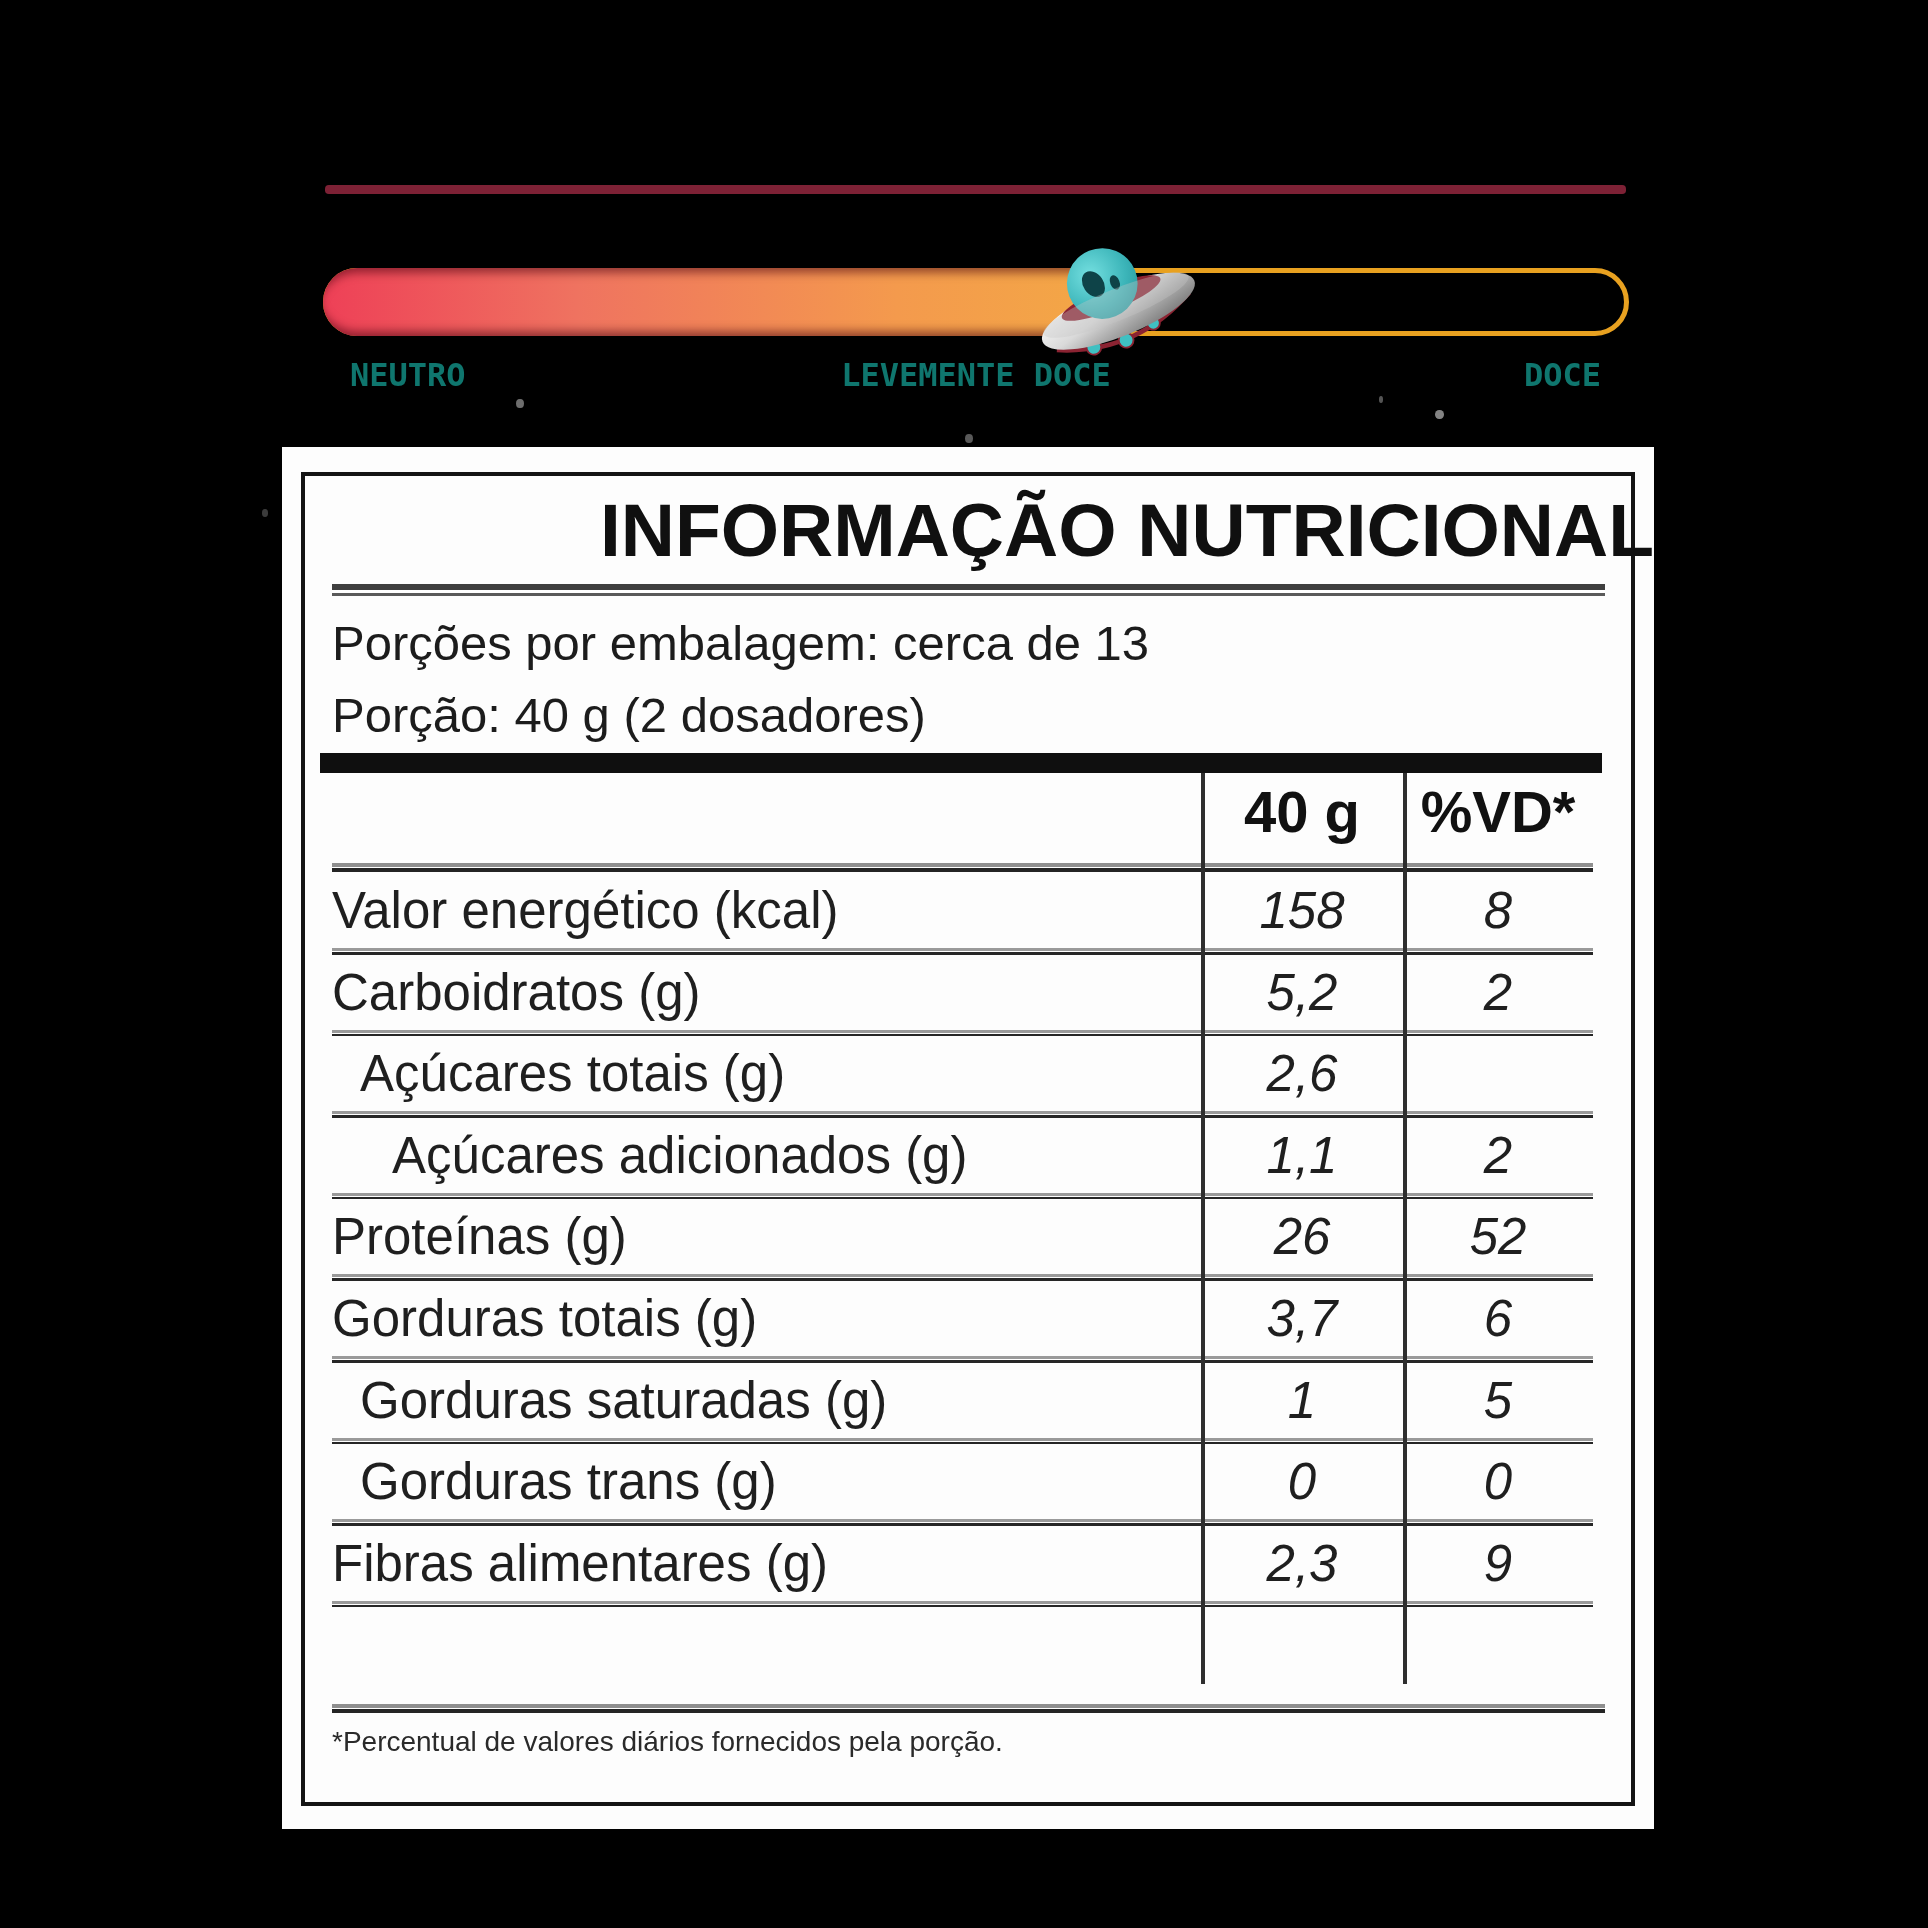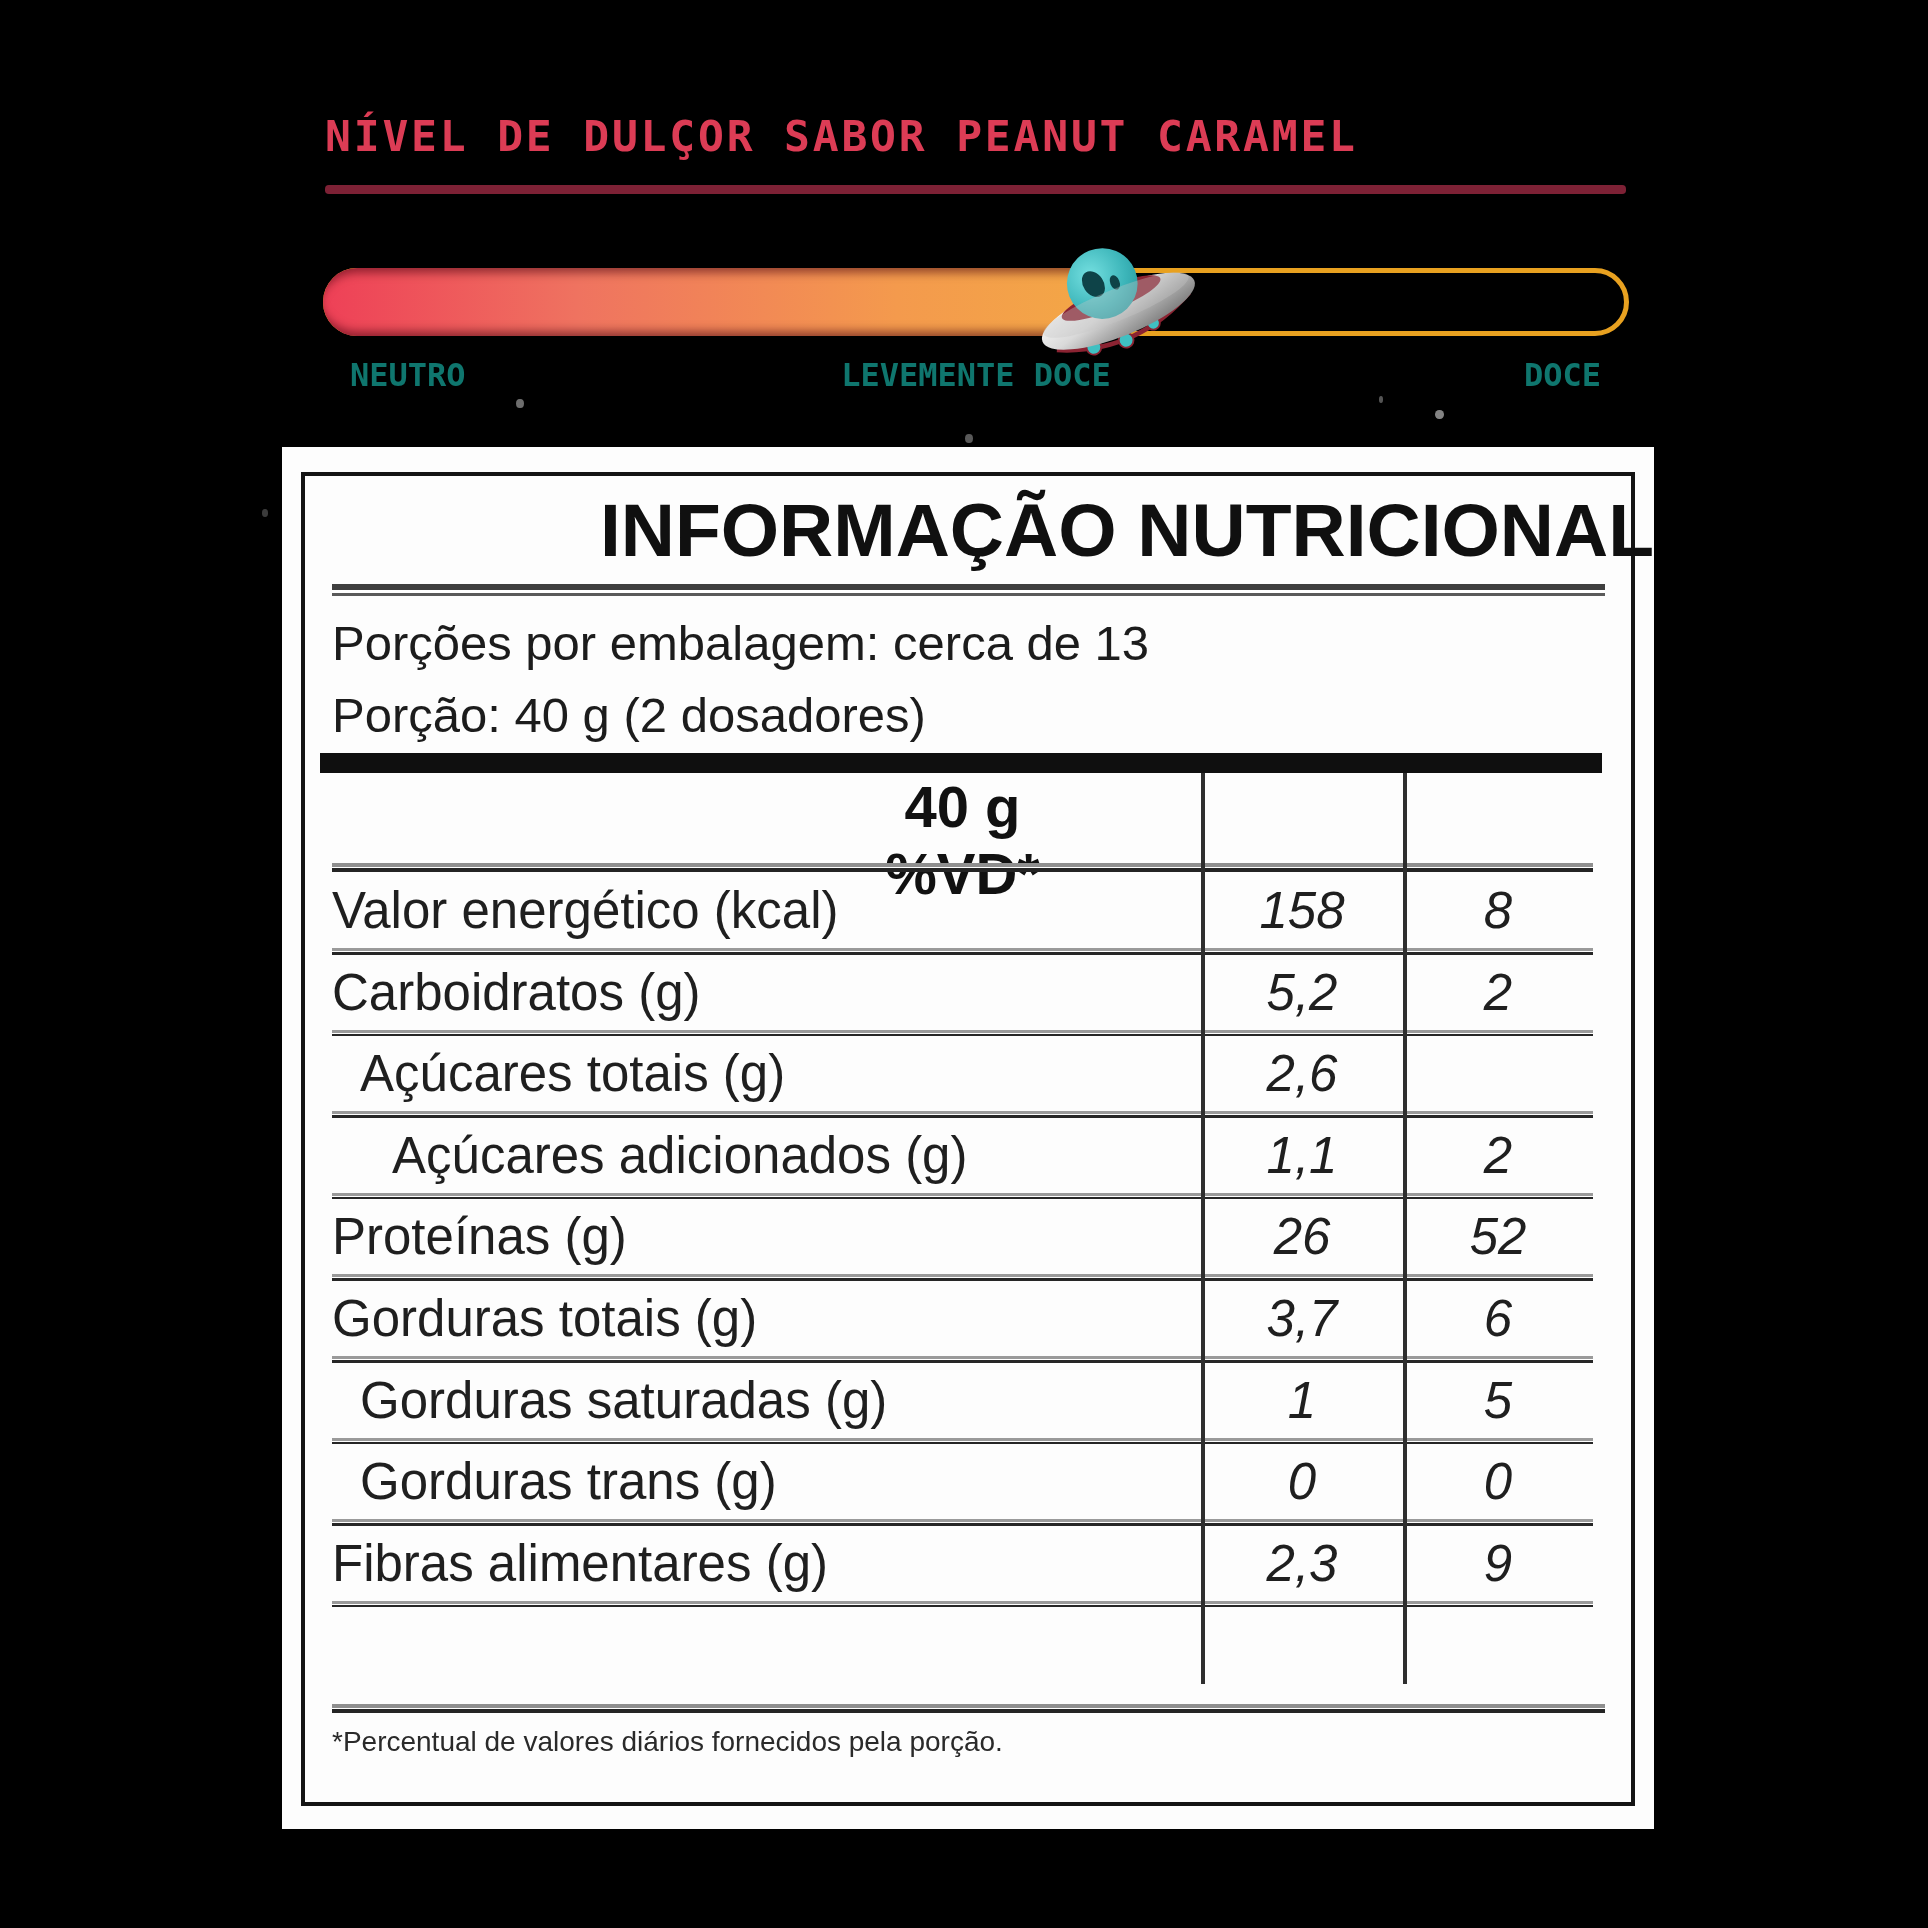--- a/index.html
+++ b/index.html
@@ -48,21 +48,21 @@
     position:absolute;left:0;top:40px;width:100%;margin:0;text-align:right;
     font-size:75px;font-weight:bold;letter-spacing:0;color:#101010;
   }
   .dbl-rule{
     position:absolute;left:50px;top:137px;width:1273px;height:12.2px;
     background:linear-gradient(to bottom,#3f3f3f 0 5.6px,#ffffff 5.6px 9.4px,#5a5a5a 9.4px 12.2px);
   }
   .serv{position:absolute;left:50px;top:160px;width:1262px;margin:0;
     font-size:49px;line-height:72px;color:#1c1c1c;}
   .thick-bar{position:absolute;left:38px;top:306px;width:1282px;height:20px;background:#0f0f0f;}
-  .hdr-row{position:absolute;left:50px;top:326px;width:1261px;height:76px;display:flex;align-items:center;flex-direction:column;}
+  .hdr-row{position:absolute;left:50px;top:326px;width:1261px;height:76px;display:flex;align-items:center;}
   .hdr-row .c{font-weight:bold;font-size:58px;text-align:center;color:#111;}
   .col-lbl{width:869px;box-sizing:border-box;}
   .col-amt{width:202px;text-align:center;}
   .col-dv{width:190px;text-align:center;}
   .hdr-sep{
     position:absolute;left:50px;top:416px;width:1261px;height:9.4px;
     background:linear-gradient(to bottom,#8f8f8f 0 3.8px,#ffffff 3.8px 4.7px,#242424 4.7px 9.4px);
   }
   .rows{position:absolute;left:50px;top:426px;width:1261px;}
   .nrow{display:flex;align-items:center;height:75px;}
@@ -79,21 +79,20 @@
     background:linear-gradient(to bottom,#8f8f8f 0 3.8px,#ffffff 3.8px 4.7px,#242424 4.7px 9.4px);
   }
   .footnote{position:absolute;left:50px;top:1279px;width:1262px;margin:0;
     font-size:28px;color:#2a2a2a;}
 </style>
 </head>
 <body>
 
 <div id="canvas">
 
-  <div class="sw-title">NÍVEL DE DULÇOR SABOR PEANUT CARAMEL</div>
   <div class="sw-underline"></div>
 
   <div class="slider">
     <div class="slider-track"></div>
     <div class="slider-fill" style="width: 61%;"></div>
   </div>
 
   <svg class="ufo" viewBox="0 0 215 145" aria-hidden="true">
     <defs>
       <linearGradient id="silver" x1="0" y1="0" x2="0.9" y2="1">

